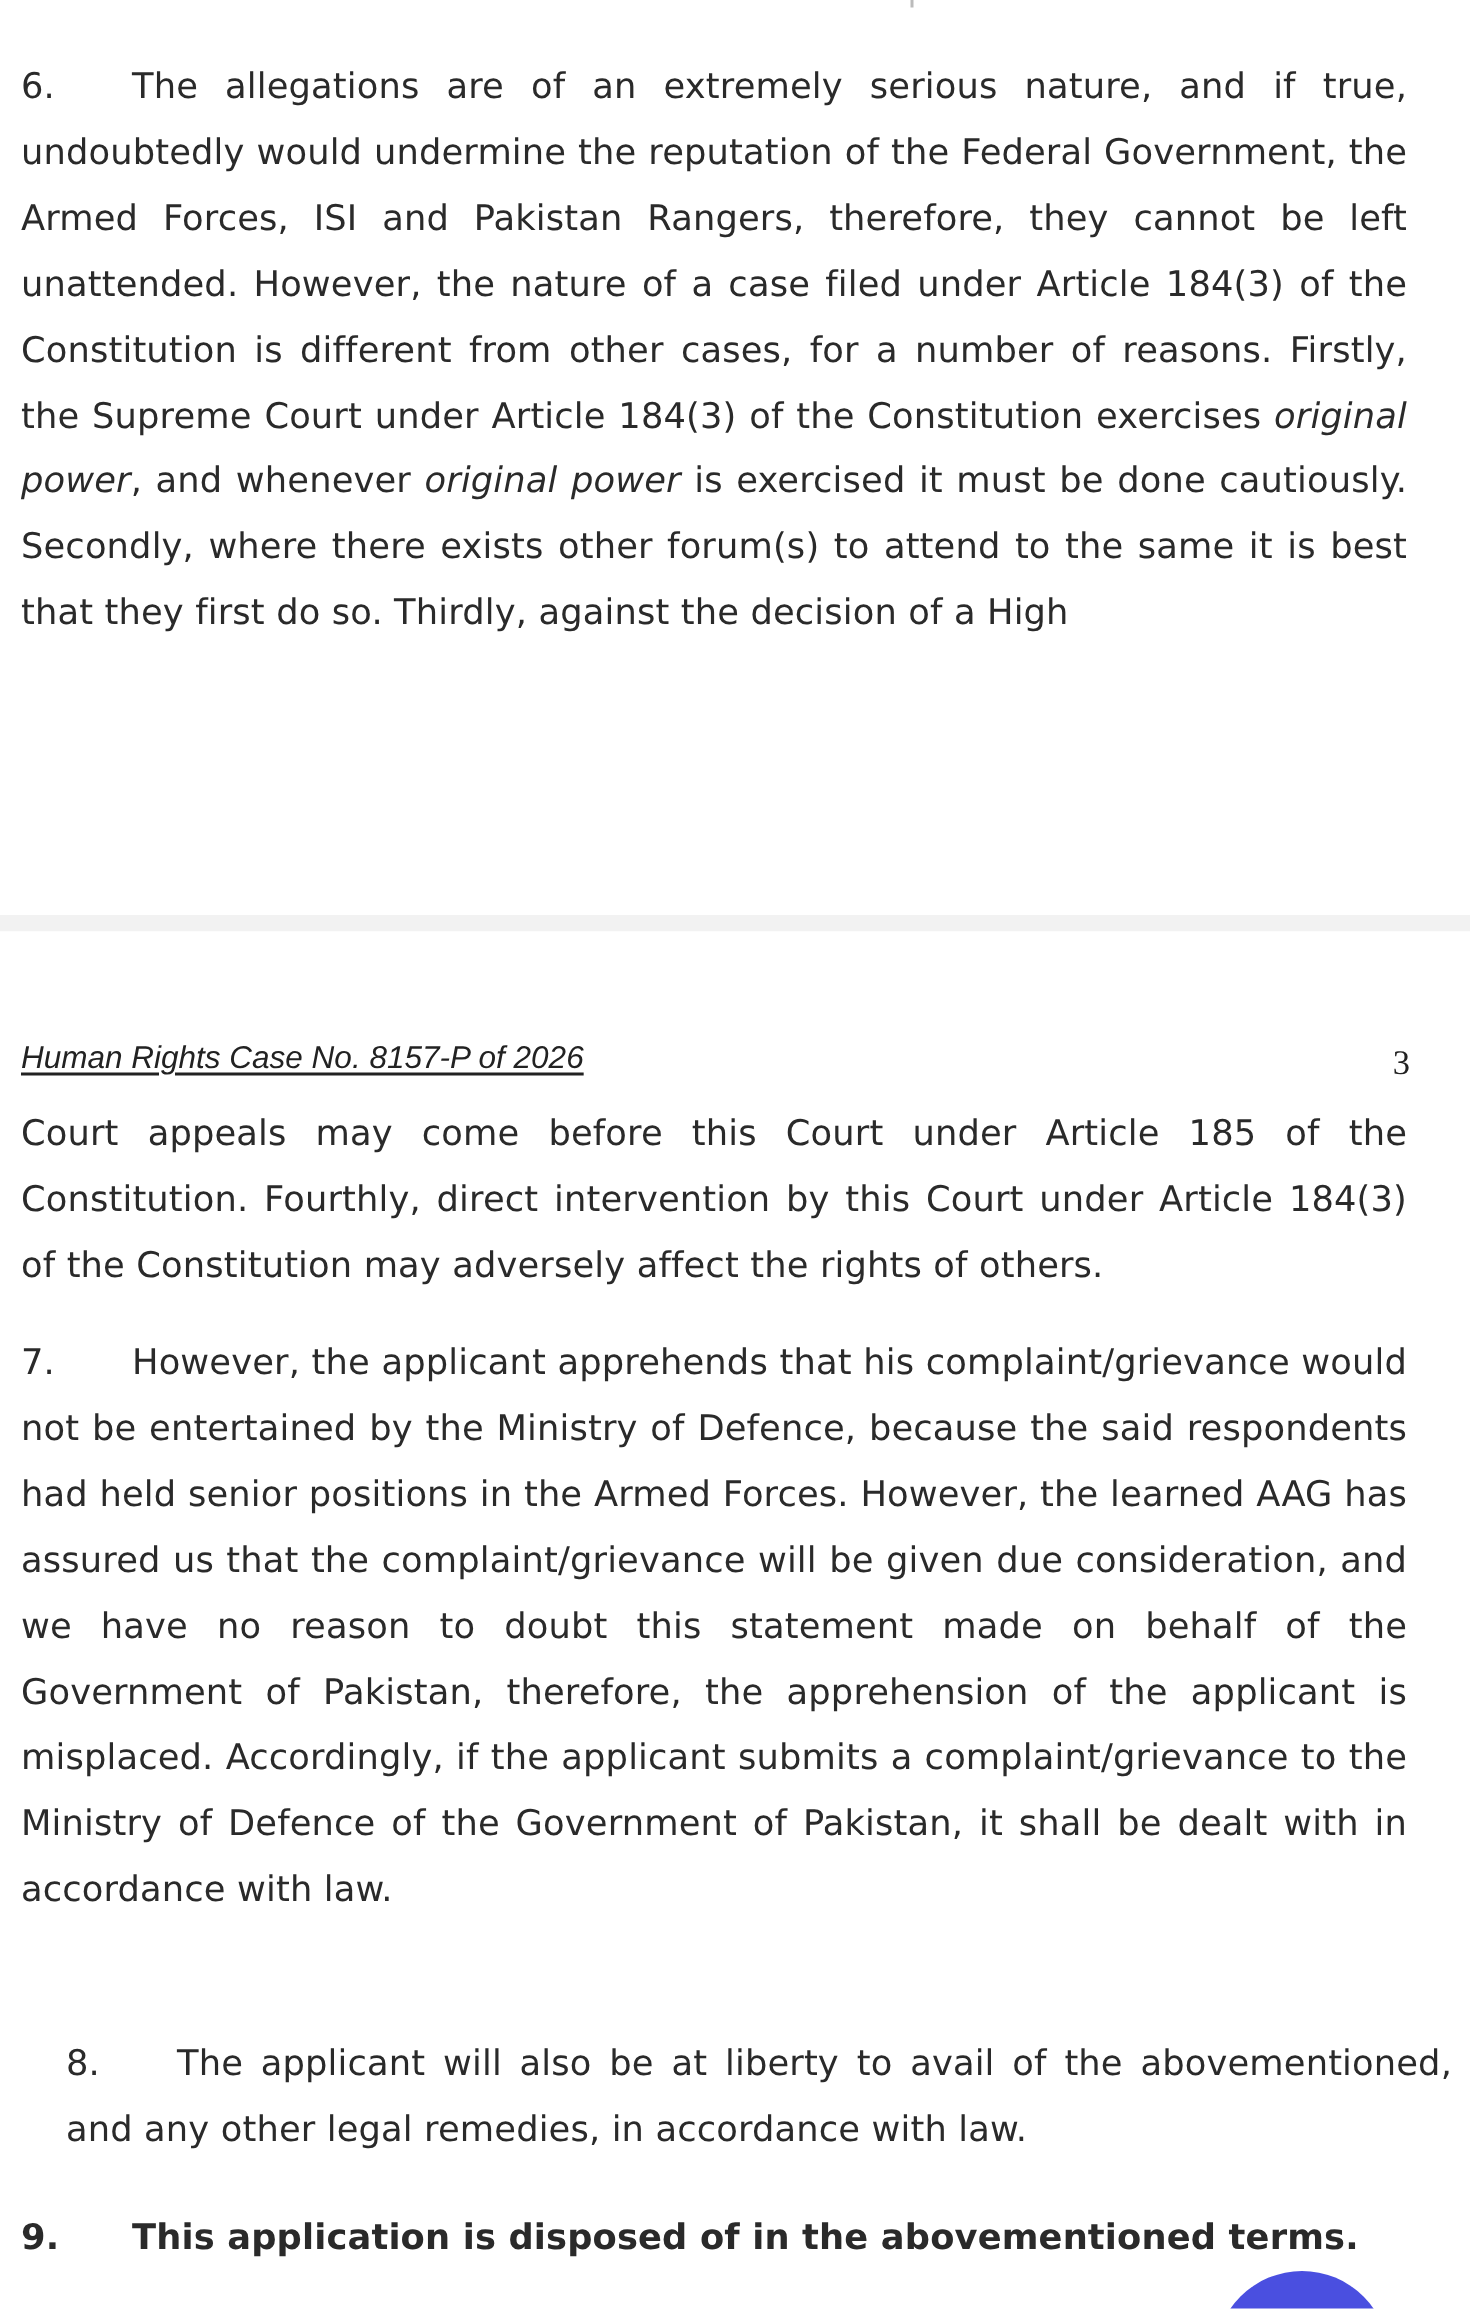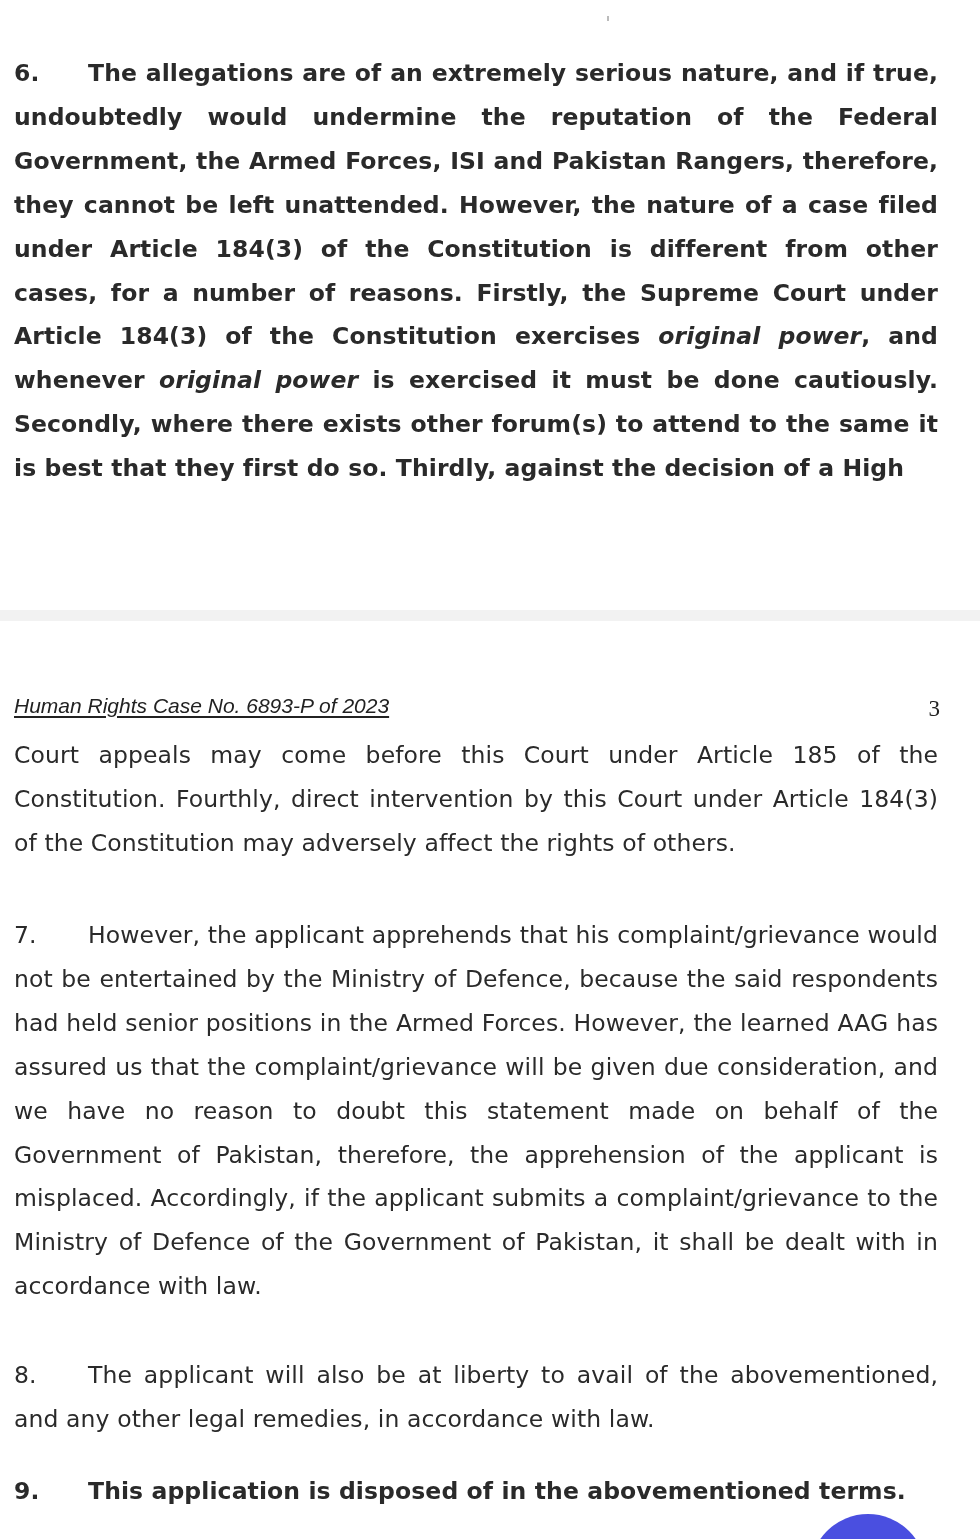--- a/index.html
+++ b/index.html
@@ -14,21 +14,21 @@
     overflow: hidden;
     font-family: "DejaVu Sans", sans-serif;
     color: #2a2a2a;
   }
   .page {
     position: absolute;
     left: 0;
     width: 980px;
     background: #ffffff;
   }
-  .page-top { top: 16px; height: 610px; font-weight: bold; }
+  .page-top { top: 0; height: 610px; }
   .page-separator {
     position: absolute;
     left: 0;
     top: 610px;
     width: 980px;
     height: 11px;
     background: #f2f2f2;
   }
   .page-bottom { top: 621px; height: 918px; }
 
@@ -106,33 +106,33 @@
   <p class="para" style="top:36px;">
     <span class="num">6.</span><span>The allegations are of an extremely serious nature, and if true, undoubtedly would undermine the reputation of the Federal Government, the Armed Forces, ISI and Pakistan Rangers, therefore, they cannot be left unattended. However, the nature of a case filed under Article 184(3) of the Constitution is different from other cases, for a number of reasons. Firstly, the Supreme Court under Article 184(3) of the Constitution exercises </span><span class="it">original power</span><span>, and whenever </span><span class="it">original power</span><span> is exercised it must be done cautiously. Secondly, where there exists other forum(s) to attend to the same it is best that they first do so. Thirdly, against the decision of a High</span>
   </p>
 </div>
 
 <div class="page-separator"></div>
 
 <div class="page page-bottom"></div>
 
 <div class="header-row">
-  <span class="case-title">Human Rights Case No. 6893-P of 2023</span>
+  <span class="case-title">Human Rights Case No. 8157-P of 2026</span>
   <span class="page-number">3</span>
 </div>
 
 <p class="para" style="top:734px;">
   <span>Court appeals may come before this Court under Article 185 of the Constitution. Fourthly, direct intervention by this Court under Article 184(3) of the Constitution may adversely affect the rights of others.</span>
 </p>
 
-<p class="para" style="top:914px;">
+<p class="para" style="top:887px;">
   <span class="num">7.</span><span>However, the applicant apprehends that his complaint/grievance would not be entertained by the Ministry of Defence, because the said respondents had held senior positions in the Armed Forces. However, the learned AAG has assured us that the complaint/grievance will be given due consideration, and we have no reason to doubt this statement made on behalf of the Government of Pakistan, therefore, the apprehension of the applicant is misplaced. Accordingly, if the applicant submits a complaint/grievance to the Ministry of Defence of the Government of Pakistan, it shall be dealt with in accordance with law.</span>
 </p>
 
-<p class="para" style="top:1354px;">
+<p class="para" style="top:1354px;margin-left:30px;">
   <span class="num">8.</span><span>The applicant will also be at liberty to avail of the abovementioned, and any other legal remedies, in accordance with law.</span>
 </p>
 
 <p class="para" style="top:1470px;font-weight:bold;">
   <span class="num">9.</span><span>This application is disposed of in the abovementioned terms.</span>
 </p>
 
 <div class="fab">
   <span></span>
 </div>

